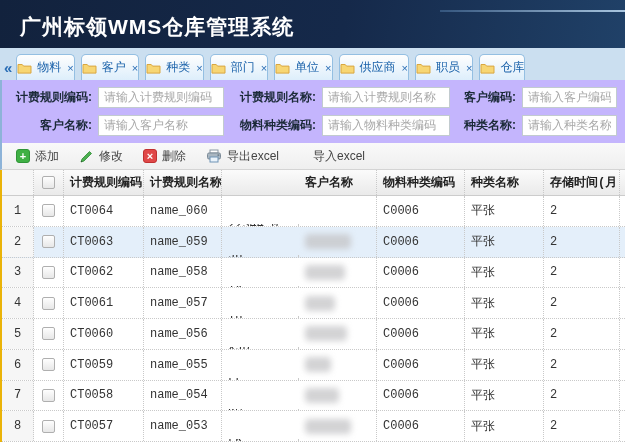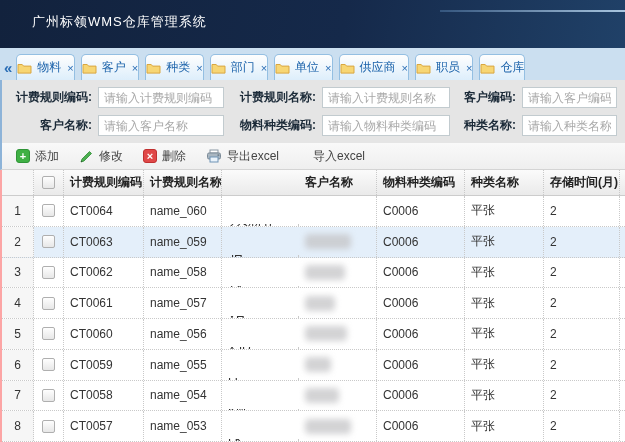--- a/index.html
+++ b/index.html
@@ -8,22 +8,22 @@
     width:625px; height:442px; overflow:hidden;
     font-family:"Liberation Sans","DejaVu Sans",sans-serif;
     font-size:12px; color:#333; background:#fff;
   }
   
   .app-header {
     height:48px; position:relative;
     background:linear-gradient(100deg,#12223d 0%,#15294a 55%,#204168 100%);
   }
   .app-header .title {
-    position:absolute; left:32px; top:13px;
-    color:#ffffff; font-size:13px; font-weight:normal; letter-spacing:1px;
+    position:absolute; left:20px; top:13px;
+    color:#ffffff; font-size:21px; font-weight:bold; letter-spacing:1px;
   }
   .app-header .deco-line {
     position:absolute; right:0; top:10px; width:185px; height:2px;
     background:linear-gradient(to right,#35567e,#a9c6e0);
   }
   
   .tabbar {
     height:32px; background:#cbdff0; display:flex; align-items:flex-end;
     padding-left:3px; overflow:hidden;
   }
@@ -35,52 +35,52 @@
     display:flex; align-items:center; gap:5px; flex:0 0 auto;
     height:26px; padding:0 0; margin-right:6px;
     background:linear-gradient(#fefefe,#ddeefb);
     border:1px solid #94bfe2; border-bottom:none;
     border-radius:5px 5px 0 0; color:#1b62aa; white-space:nowrap; cursor:pointer;
   }
   .tab .close { color:#2a6db5; font-size:11px; margin-left:1px; }
   .folder-svg { display:block; }
   
   .filters {
-    height:63px; background:#e5e5e5;
+    height:63px; background:#c4b5fd;
     display:grid; grid-template-columns:82px 126px 86px 128px 60px 1fr;
     column-gap:6px; row-gap:7px; align-content:center; align-items:center;
     padding:0 8px; border-left:2px solid #8db3d8;
   }
   .filters label {
     font-weight:bold; color:#1b2a38; text-align:right; white-space:nowrap; overflow:hidden;
   }
   .filters input {
     width:100%; height:21px; border:1px solid #c2cbcf; background:#fff;
-    padding:0 5px; font-size:12px; color:#333; font-family:Liberation Sans, sans-serif;
+    padding:0 5px; font-size:12px; color:#333; font-family:Liberation Serif, serif;
   }
   .filters input::placeholder { color:#a8a8a8; }
   
   .toolbar {
     height:27px; background:linear-gradient(#f9f9f9,#efefef);
     border-bottom:1px solid #d4d4d4; border-left:2px solid #8db3d8;
     display:flex; align-items:center; padding-left:4px;
   }
   .tbtn {
     display:flex; align-items:center; gap:5px; height:24px;
     padding:0 10px; color:#444; cursor:pointer; white-space:nowrap;
   }
   .icon-sq {
     width:14px; height:14px; border-radius:3px; color:#fff; font-weight:bold;
     display:flex; align-items:center; justify-content:center;
     font-size:11px; line-height:1;
   }
   .icon-add { background:#3fb044; border:1px solid #2f9437; }
   .icon-del { background:#e04848; border:1px solid #c03030; }
   
-  .grid { border-left:2px solid #fca5a5; }
+  .grid { border-left:2px solid #eab308;font-family:Liberation Mono, monospace; }
   .grid-head {
     display:flex; height:26px;
     background:linear-gradient(#fbfbfb,#eaeaea);
     border-bottom:1px solid #ccc; font-weight:bold; color:#222;
   }
   .grid-row {
     display:flex; height:30.75px; border-bottom:1px dotted #c9c9c9; background:#fff;
   }
   .grid-row.selected { background:#e4effa; }
   .cell {

